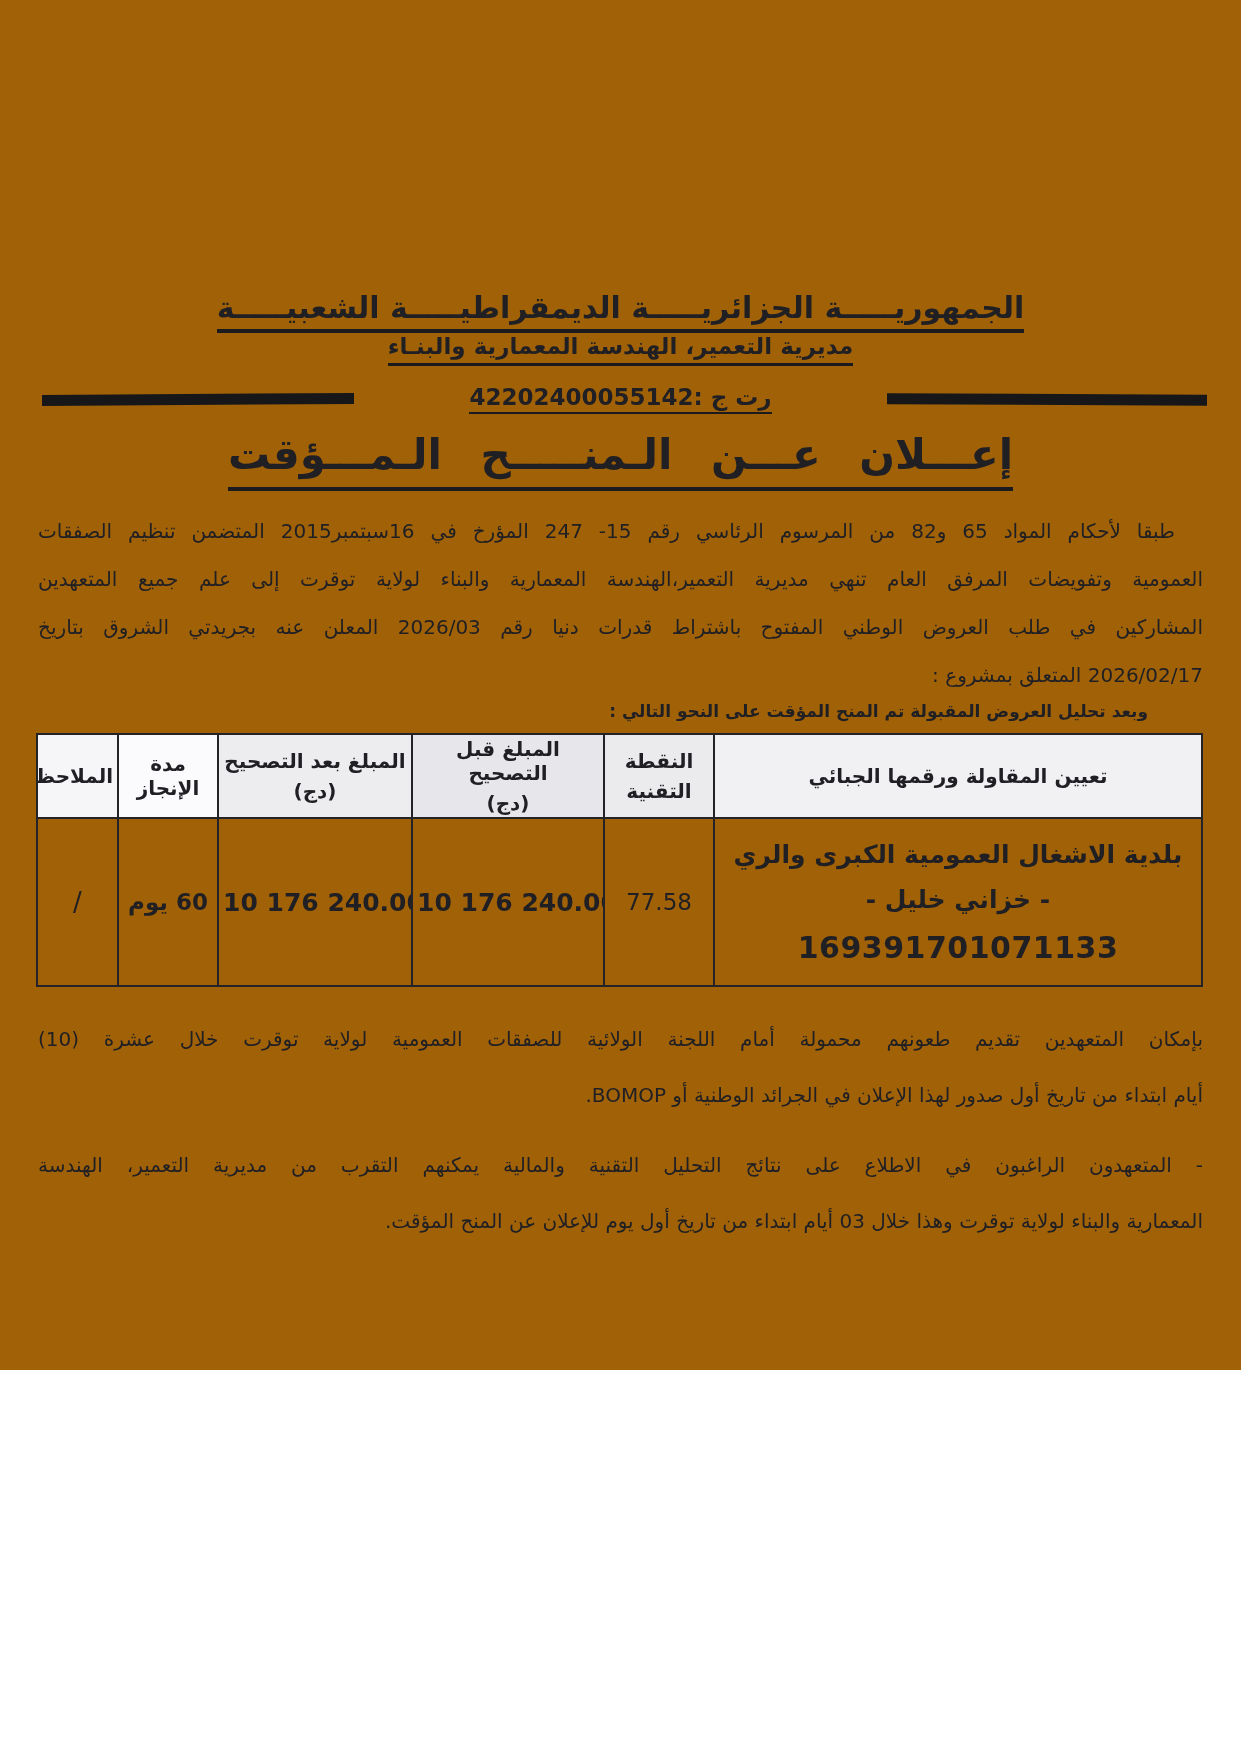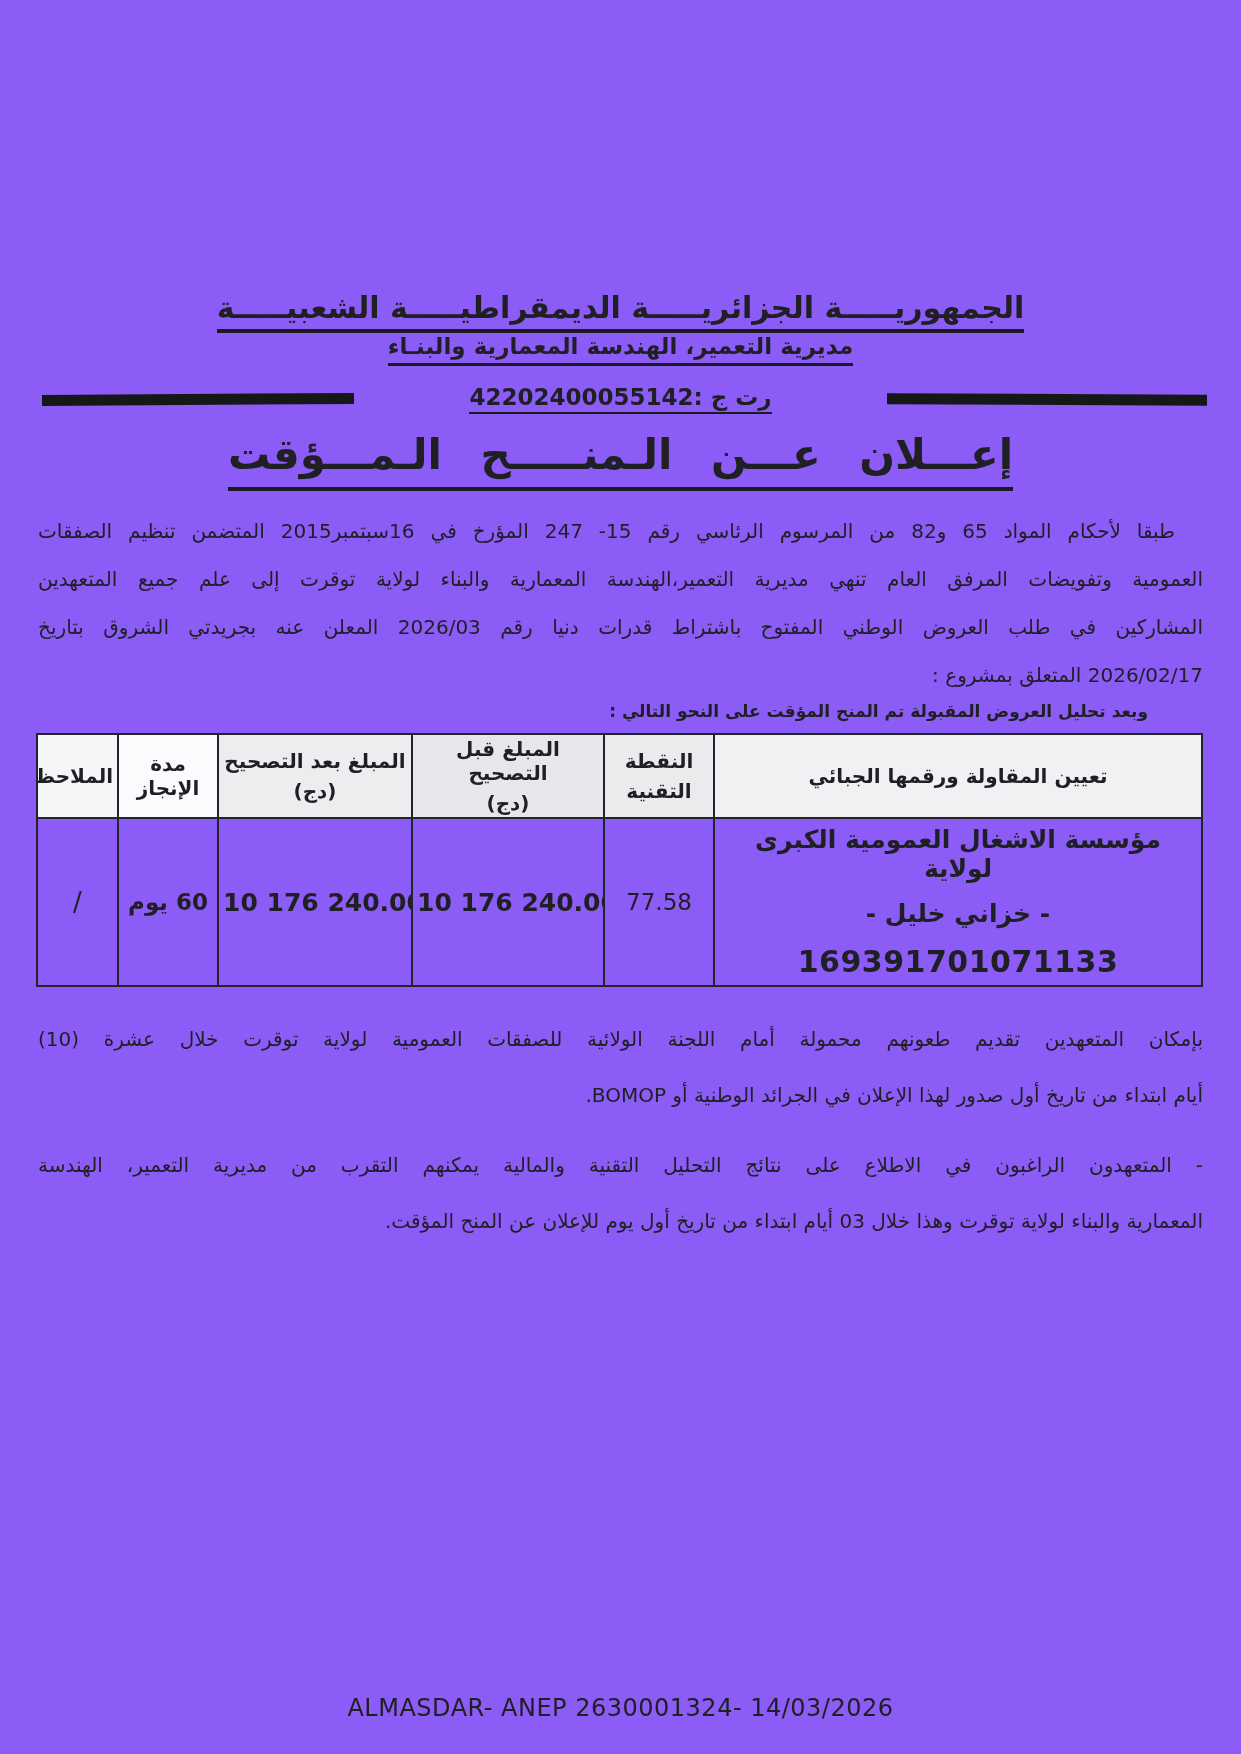--- a/index.html
+++ b/index.html
@@ -1,20 +1,20 @@
 <!DOCTYPE html>
 <html lang="ar"><head>
 <meta charset="utf-8">
 <style>
   html, body { margin: 0; padding: 0; background: #ffffff; }
   .page {
     position: relative;
     width: 1241px;
-    height: 1754px;
-    background: #8b5cf6;
+    height: 1370px;
+    background: #a16207;
     box-sizing: border-box;
     padding: 290px 38px 0 38px;
     direction: rtl;
     font-family: "DejaVu Sans", sans-serif;
     color: #1f1f24;
     overflow: hidden;
   }
   .c { text-align: center; }
   .u {
     display: inline-block;
@@ -163,21 +163,21 @@
           <div>المبلغ بعد التصحيح</div>
           <div class="th-sub">(دج)</div>
         </th>
         <th class="th-duration">مدة الإنجاز</th>
         <th class="th-note">الملاحظة</th>
       </tr>
     </thead>
     <tbody>
       <tr>
         <td>
-          <div class="cell-company-name">مؤسسة الاشغال العمومية الكبرى لولاية</div>
+          <div class="cell-company-name">بلدية الاشغال العمومية الكبرى والري</div>
           <div class="cell-company-owner">- خزاني خليل -</div>
           <div class="cell-company-tax">169391701071133</div>
         </td>
         <td class="cell-score">77.58</td>
         <td class="cell-amount">10 176 240.00</td>
         <td class="cell-amount">10 176 240.00</td>
         <td class="cell-duration">60 يوم</td>
         <td class="cell-note">/</td>
       </tr>
     </tbody>

